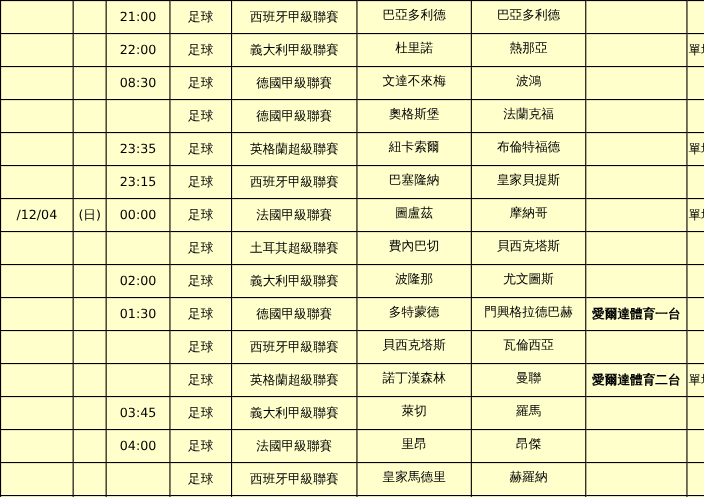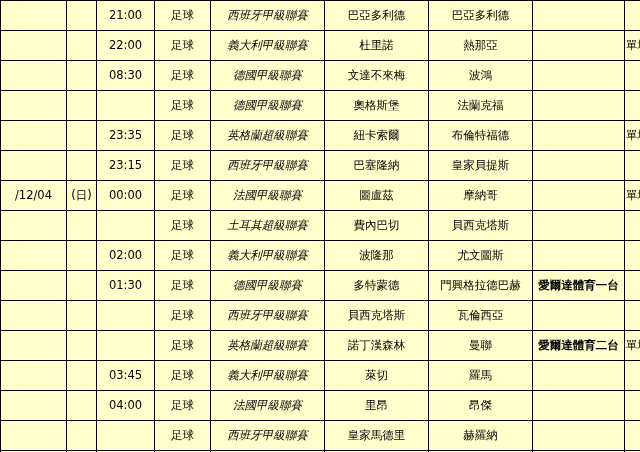--- a/index.html
+++ b/index.html
@@ -58,22 +58,22 @@
     text-align: right;
     padding-right: 1px;
     color: #000000;
   }
   td.day-cell {
     background: #ffffff;
     border: none;
     font-size: 11.5px;
     color: #000000;
   }
-  td.league   { font-size: 11.5px; font-style: italic; }
-  td.team     { font-size: 11.5px; }
+  td.league   { font-size: 11.5px; }
+  td.team     { font-size: 11.5px; font-family: Liberation Mono, monospace; }
   td.channel  { font-size: 11px; font-weight: bold; }
   td.mode     { font-size: 11.5px; }
 </style>
 </head>
 <body>
 
 <div id="sheet">
   <table class="schedule">
     <colgroup>
       <col class="c-date">

